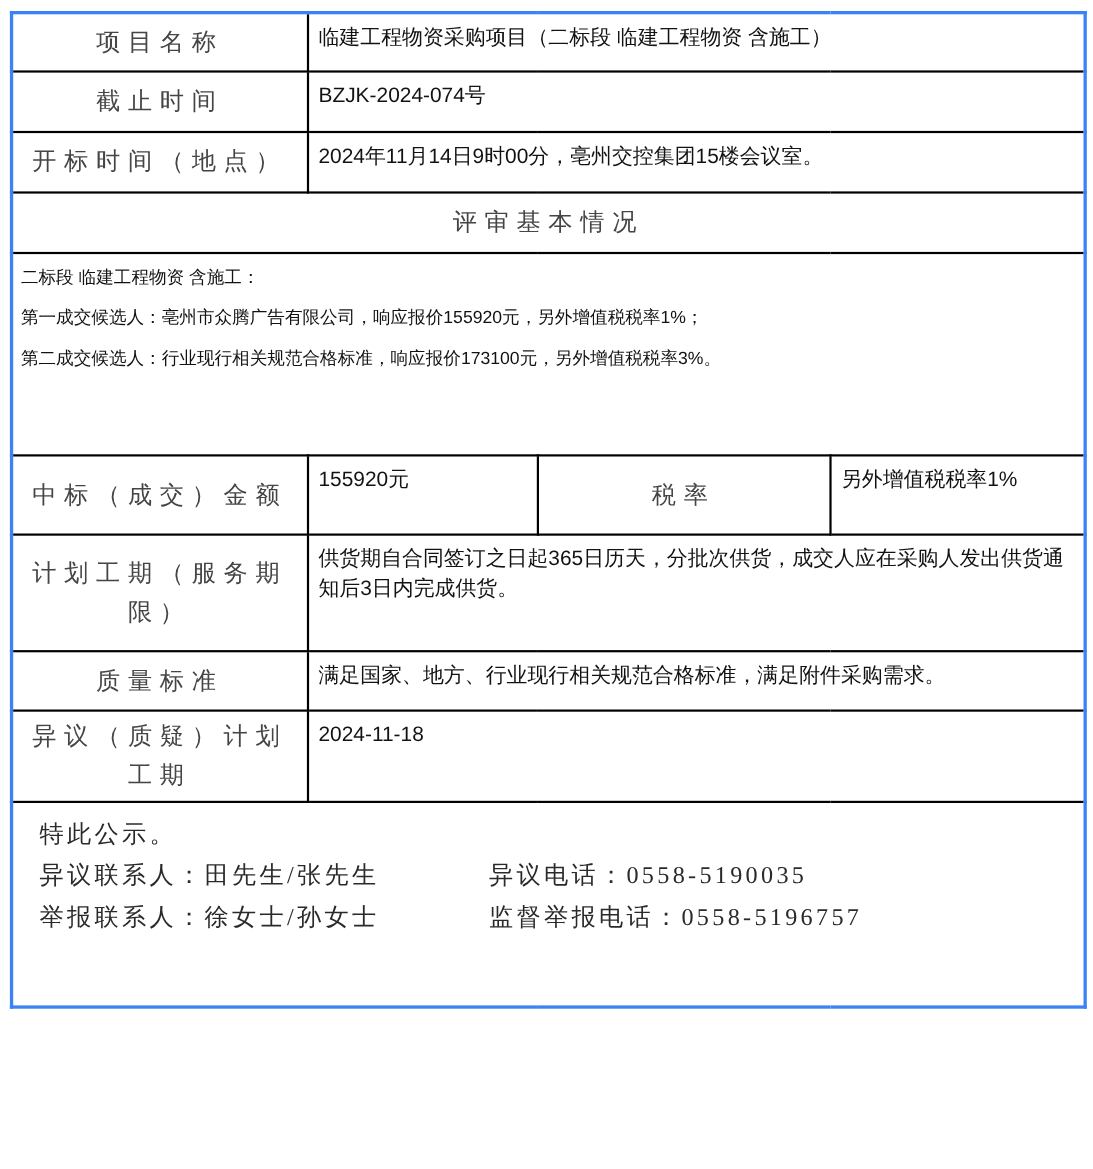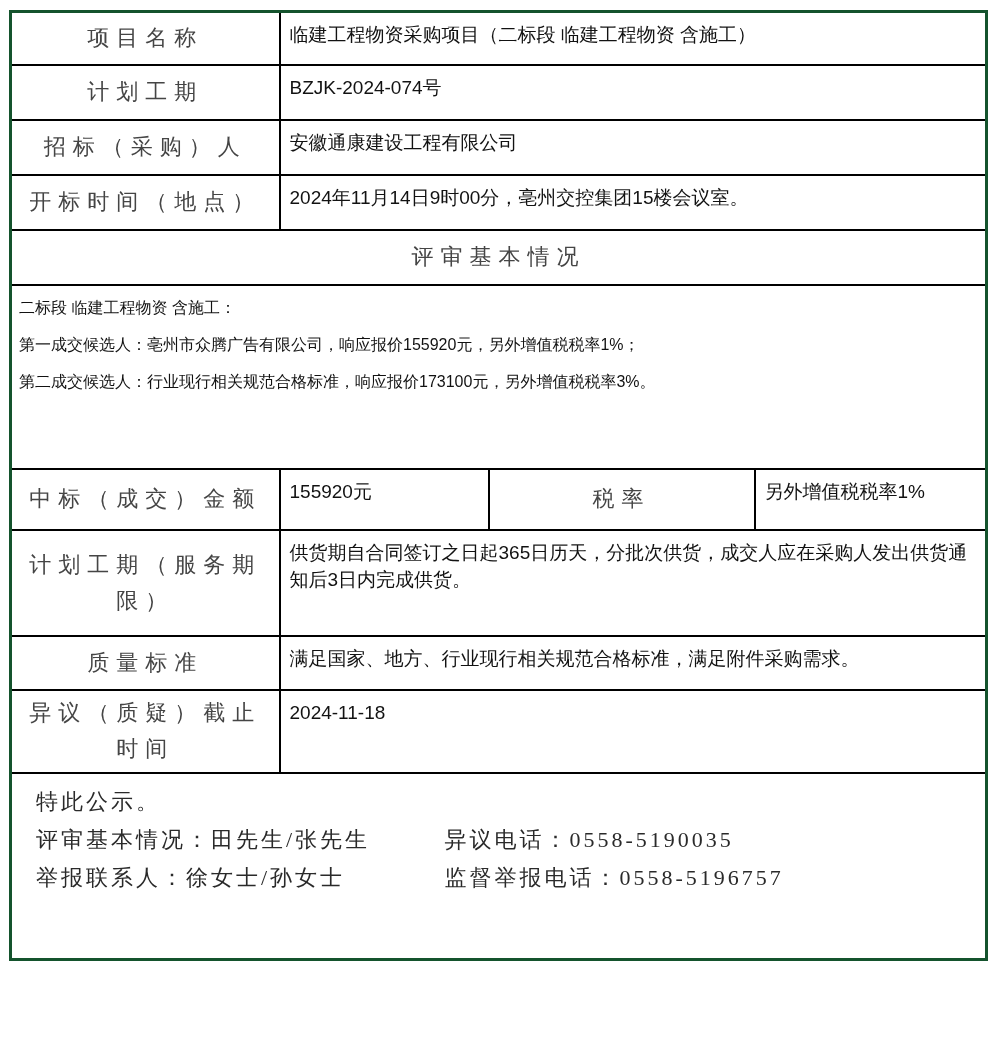--- a/index.html
+++ b/index.html
@@ -16,21 +16,21 @@
     height: 1063px;
     background: #ffffff;
   }
   table.announcement {
     position: absolute;
     left: 9px;
     top: 10px;
     width: 976px;
     border-collapse: collapse;
     table-layout: fixed;
-    border: 3px solid #14532d;
+    border: 3px solid #3b82f6;
     background: #ffffff;
   }
   table.announcement td {
     border: 2px solid #000000;
     overflow: hidden;
   }
   
   td.lbl {
     font-family: "Liberation Serif", "DejaVu Serif", serif;
     font-size: 22px;
@@ -85,21 +85,21 @@
     white-space: nowrap;
   }
   .footer-line .col-a {
     display: inline-block;
     width: 400px;
   }
   
   tr.h53  { height: 53px; }
   tr.h55  { height: 55px; }
   tr.h56  { height: 56px; }
-  tr.h60  { height: 61px; }
+  tr.h60  { height: 72px; }
   tr.h85  { height: 106px; }
   tr.h54  { height: 54px; }
   tr.h83  { height: 83px; }
   tr.h184 { height: 184px; }
   tr.h187 { height: 187px; }
 </style>
 </head>
 <body>
 
 <div class="page">
@@ -111,28 +111,24 @@
       <col style="width:232px">
     </colgroup>
 
     <tbody>
         <tr class="h53">
       <td class="lbl">项目名称</td>
       <td class="val" colspan="3">临建工程物资采购项目（二标段 临建工程物资 含施工）</td>
     </tr>
 
     <tr class="h55">
-      <td class="lbl">计划工期</td>
+      <td class="lbl">截止时间</td>
       <td class="val" colspan="3">BZJK-2024-074号</td>
     </tr>
 
-    <tr class="h55">
-      <td class="lbl">招标（采购）人</td>
-      <td class="val" colspan="3">安徽通康建设工程有限公司</td>
-    </tr>
 
     <tr class="h55">
       <td class="lbl">开标时间（地点）</td>
       <td class="val" colspan="3">2024年11月14日9时00分，亳州交控集团15楼会议室。</td>
     </tr>
 
     <tr class="h55">
       <td class="section-header" colspan="4">评审基本情况</td>
     </tr>
 
@@ -157,29 +153,29 @@
       <td class="val" colspan="3">供货期自合同签订之日起365日历天，分批次供货，成交人应在采购人发出供货通知后3日内完成供货。</td>
     </tr>
 
     <tr class="h54">
       <td class="lbl">质量标准</td>
       <td class="val" colspan="3">满足国家、地方、行业现行相关规范合格标准，满足附件采购需求。</td>
     </tr>
 
 
     <tr class="h83">
-      <td class="lbl">异议（质疑）截止时间</td>
+      <td class="lbl">异议（质疑）计划工期</td>
       <td class="val" colspan="3">2024-11-18</td>
     </tr>
 
     <tr class="h187">
       <td class="footer-cell" colspan="4">
         <div class="footer-line">特此公示。</div>
         <div class="footer-line">
-          <span class="col-a">评审基本情况：田先生/张先生</span>
+          <span class="col-a">异议联系人：田先生/张先生</span>
           <span>异议电话：0558-5190035</span>
         </div>
         <div class="footer-line">
           <span class="col-a">举报联系人：徐女士/孙女士</span>
           <span>监督举报电话：0558-5196757</span>
         </div>
       </td>
     </tr>
   </tbody>
     </table>

